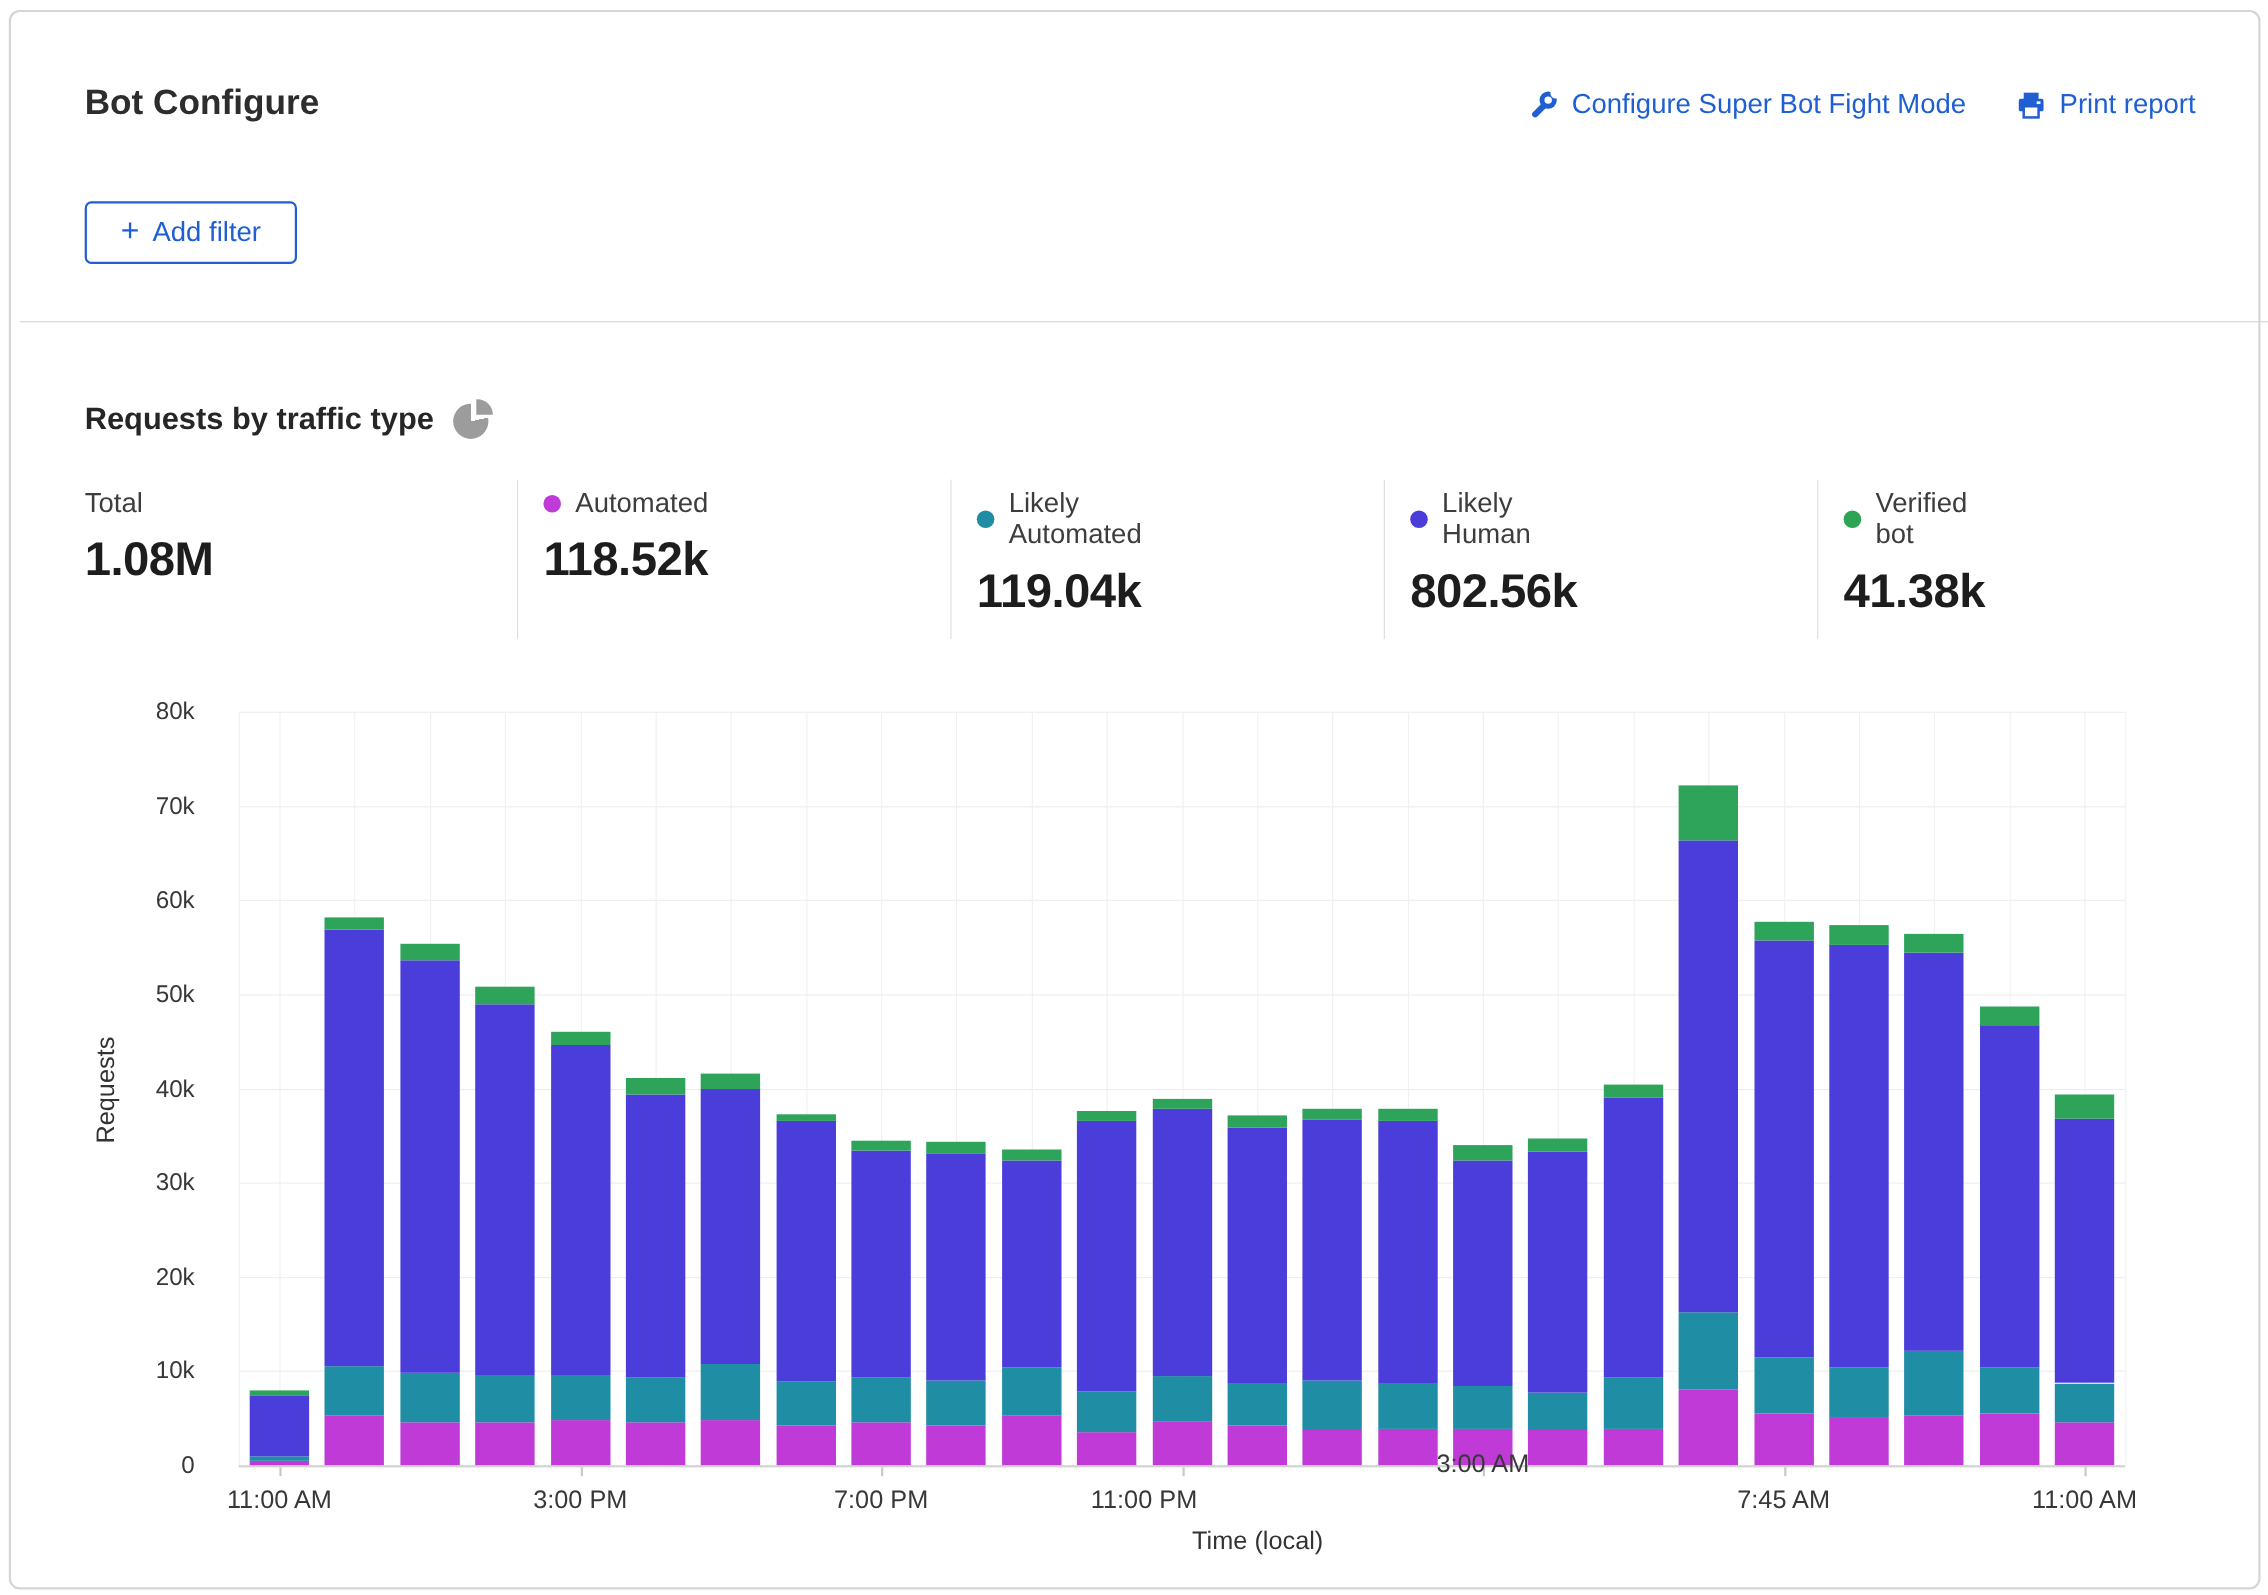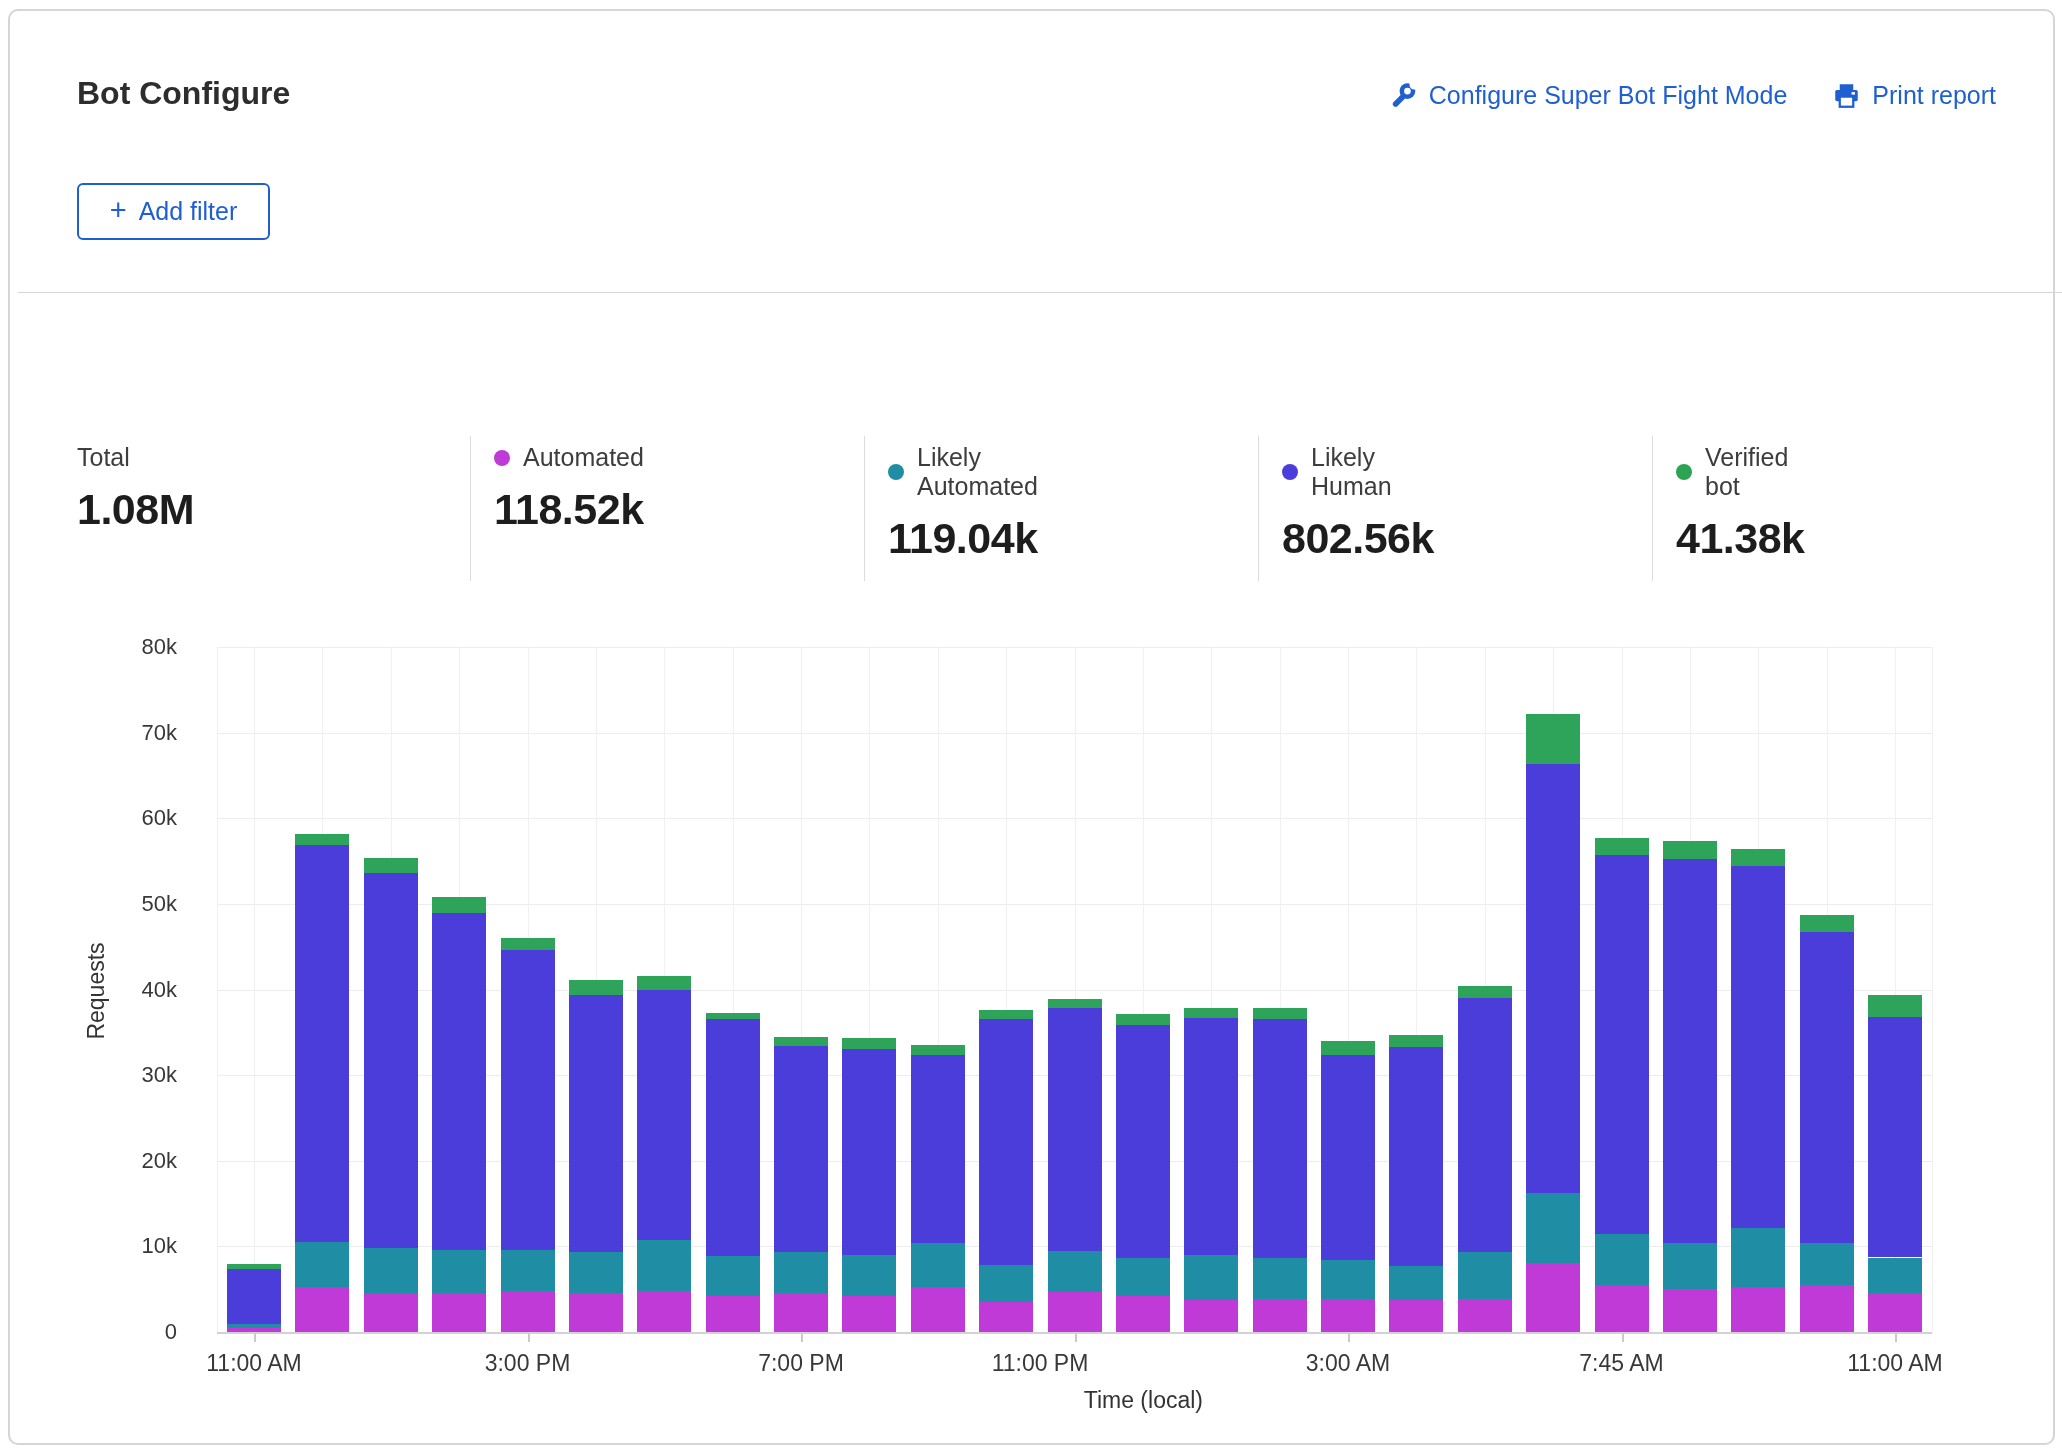--- a/index.html
+++ b/index.html
@@ -77,20 +77,27 @@
     </div>
 
     <button class="btn-addfilter">
       <span class="plus">+</span>
       <span>Add filter</span>
     </button>
 
 
     <div class="hdr-divider"></div>
 
+    <div class="section-title-row">
+      <span class="section-title">Requests by traffic type</span>
+      <span class="pie-icon">
+        <span class="pie-main"></span>
+          <span class="pie-slice"></span>
+      </span>
+    </div>
 
     <div class="stats-row">
       <div class="stat-col" style="left:67px;">
         <div class="stat-label">
             <span>Total</span>
           </div>
         <div class="stat-value">1.08M</div>
       </div>
       <div class="stat-col" style="left:484px;">
         <div class="stat-label">
@@ -276,21 +283,21 @@
         <div class="bar-seg" title="11:00 AM — Verified bot: 2.6k" style="left: 1858px; top: 983.638px; width: 54px; height: 22.2625px; background: rgb(45, 164, 90);"></div>
         <div class="xtick-mark" style="left: 244px; top: 1323px;"></div>
         <div class="xtick-label" style="left: 164px; top: 1339px;">11:00 AM</div>
         <div class="xtick-mark" style="left: 517.5px; top: 1323px;"></div>
         <div class="xtick-label" style="left: 437.5px; top: 1339px;">3:00 PM</div>
         <div class="xtick-mark" style="left: 791px; top: 1323px;"></div>
         <div class="xtick-label" style="left: 711px; top: 1339px;">7:00 PM</div>
         <div class="xtick-mark" style="left: 1064.5px; top: 1323px;"></div>
         <div class="xtick-label" style="left: 950px; top: 1339px;">11:00 PM</div>
         <div class="xtick-mark" style="left: 1338px; top: 1323px;"></div>
-        <div class="xtick-label" style="left: 1258px; top: 1339px;">3:00 AM</div>
+        <div class="xtick-label" style="left: 1258px; top: 1306px;">3:00 AM</div>
         <div class="xtick-mark" style="left: 1611.5px; top: 1323px;"></div>
         <div class="xtick-label" style="left: 1531.5px; top: 1339px;">7:45 AM</div>
         <div class="xtick-mark" style="left: 1885px; top: 1323px;"></div>
         <div class="xtick-label" style="left: 1805px; top: 1339px;">11:00 AM</div>
       </div>
 
   </div>
 </div>
 
 </body></html>

